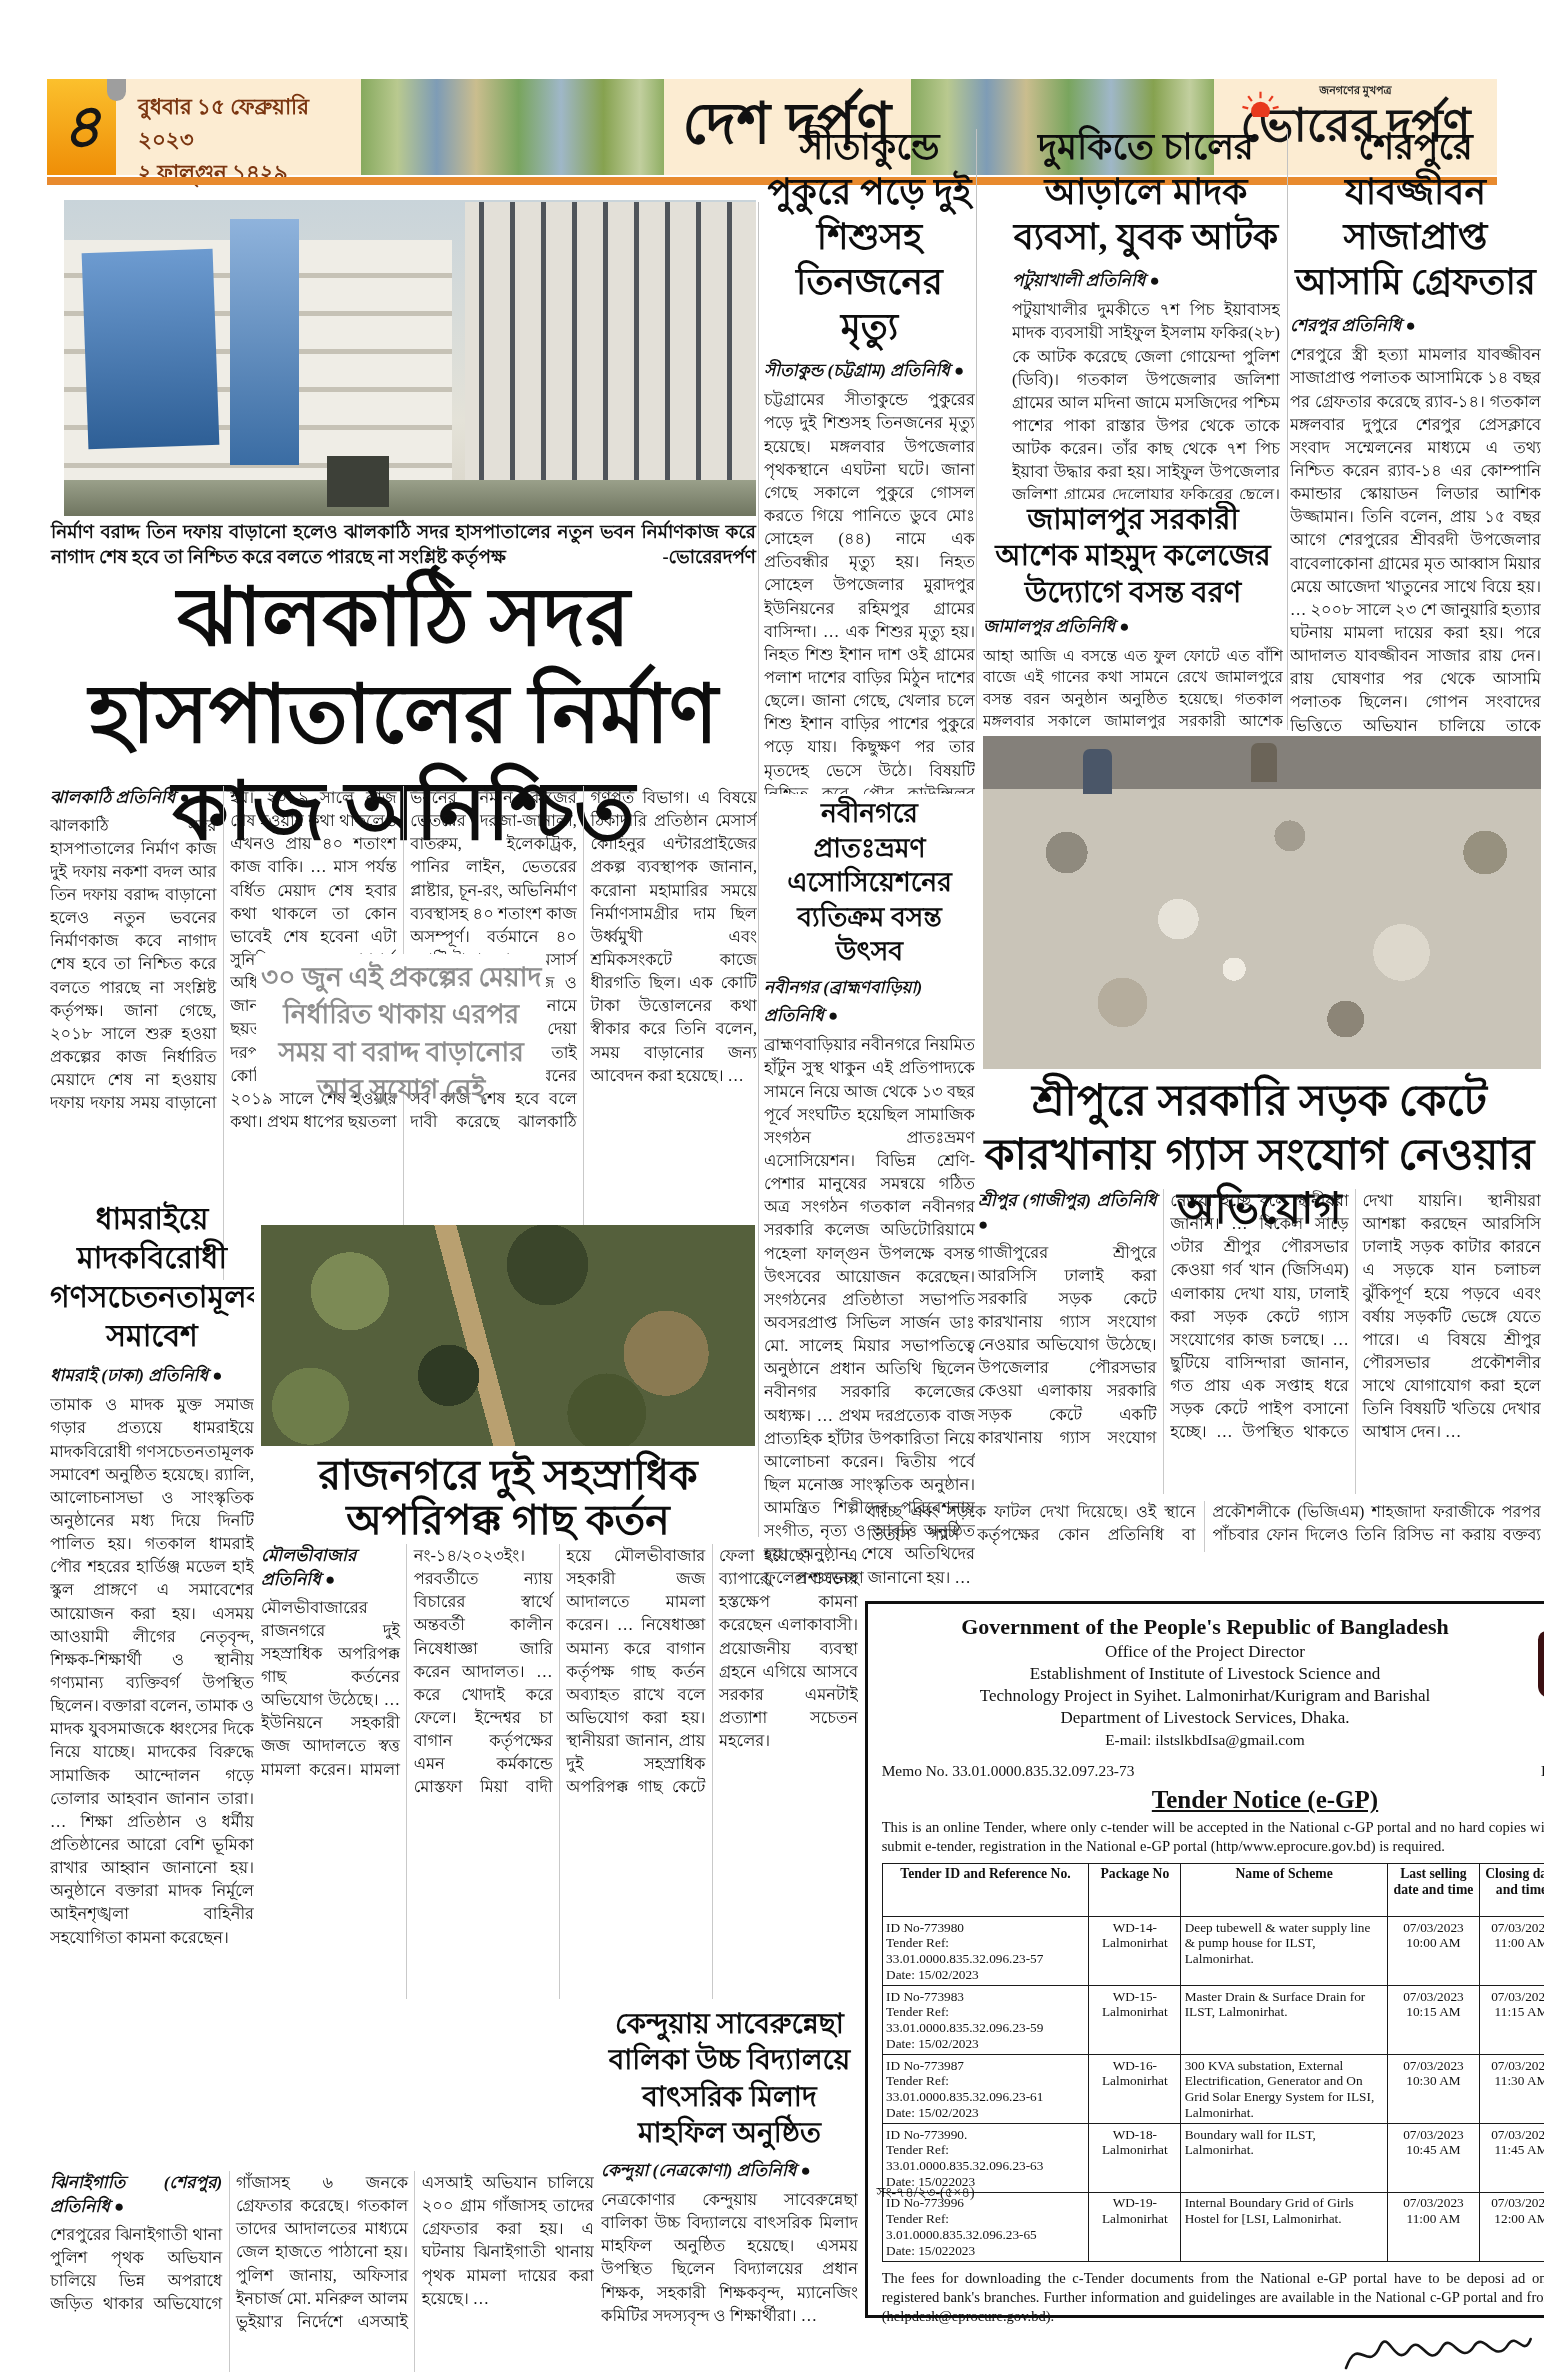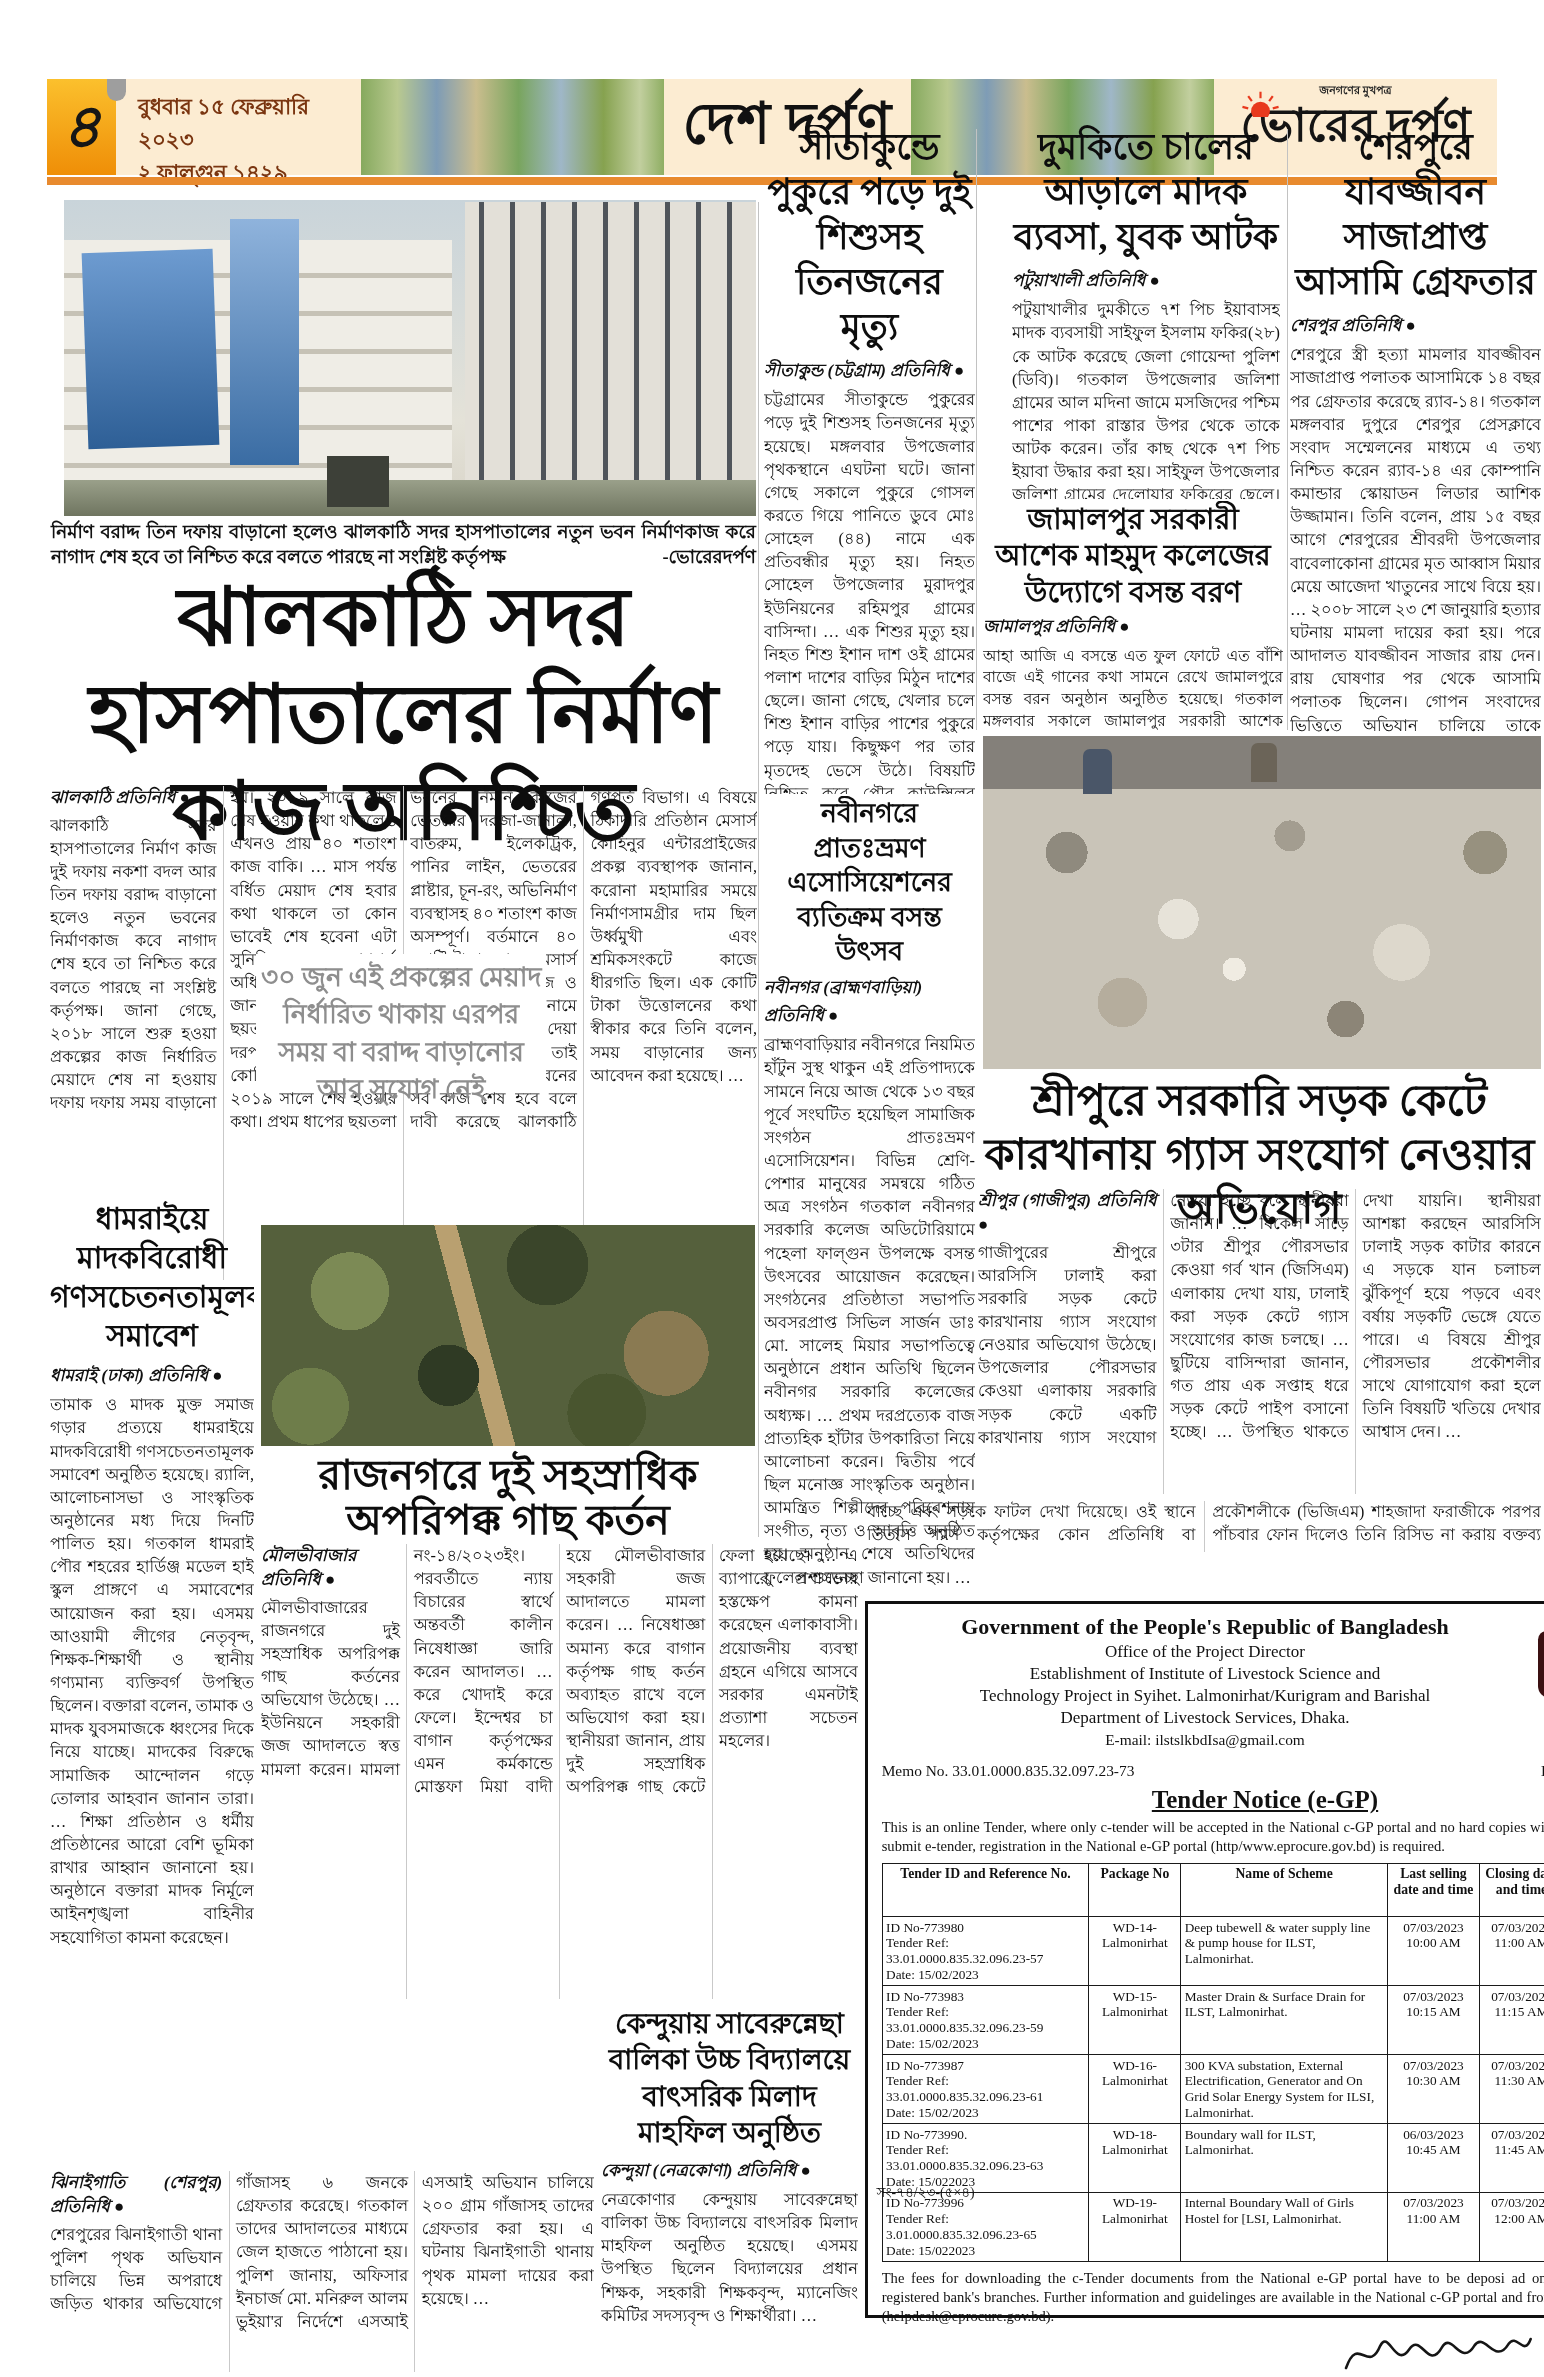--- a/index.html
+++ b/index.html
@@ -269,28 +269,28 @@
         <td class="c"><span>WD-16-</span><br><span>Lalmonirhat</span></td>
         <td><span>300 KVA substation, External Electrification, Generator and On Grid Solar Energy System for ILSI, Lalmonirhat.</span></td>
         <td class="c"><span>07/03/2023 10:30 AM</span></td>
         <td class="c"><span>07/03/2023 11:30 AM</span></td>
         <td class="c"><span>07/03/2023 11:30 AM</span></td>
       </tr>
       <tr>
         <td><span>ID No-773990.</span><br><span>Tender Ref: 33.01.0000.835.32.096.23-63</span><br><span>Date: 15/022023</span></td>
         <td class="c"><span>WD-18-</span><br><span>Lalmonirhat</span></td>
         <td><span>Boundary wall for ILST, Lalmonirhat.</span></td>
-        <td class="c"><span>06/03/2023 10:45 AM</span></td>
+        <td class="c"><span>07/03/2023 10:45 AM</span></td>
         <td class="c"><span>07/03/2023 11:45 AM</span></td>
         <td class="c"><span>07/03/2023 11:45 AM</span></td>
       </tr>
       <tr>
         <td><span>ID No-773996</span><br><span>Tender Ref: 3.01.0000.835.32.096.23-65</span><br><span>Date: 15/022023</span></td>
         <td class="c"><span>WD-19-</span><br><span>Lalmonirhat</span></td>
-        <td><span>Internal Boundary Wall of Girls Hostel for [LSI, Lalmonirhat.</span></td>
+        <td><span>Internal Boundary Grid of Girls Hostel for [LSI, Lalmonirhat.</span></td>
         <td class="c"><span>07/03/2023 11:00 AM</span></td>
         <td class="c"><span>07/03/2023 12:00 AM</span></td>
         <td class="c"><span>07/03/2023 12:00 AM</span></td>
       </tr>
     </tbody>
       </table>
     <div class="t-fee">The fees for downloading the c-Tender documents from the National e-GP portal have to be deposi ad online through any registered bank's branches. Further information and guidelinges are available in the National c-GP portal and from e-GP help desk (helpdesk@eprocure.gov.bd).</div>
     <div class="sigblock">
       <svg width="197" height="53" viewBox="0 0 230 62">
         <path d="M8,48 C22,8 34,56 48,22 C58,2 66,50 82,26 C96,6 104,52 120,24 C132,4 142,48 158,22 C170,4 182,46 198,20 C208,6 216,36 224,14" stroke="#151515" stroke-width="3" fill="none" stroke-linecap="round"></path>

